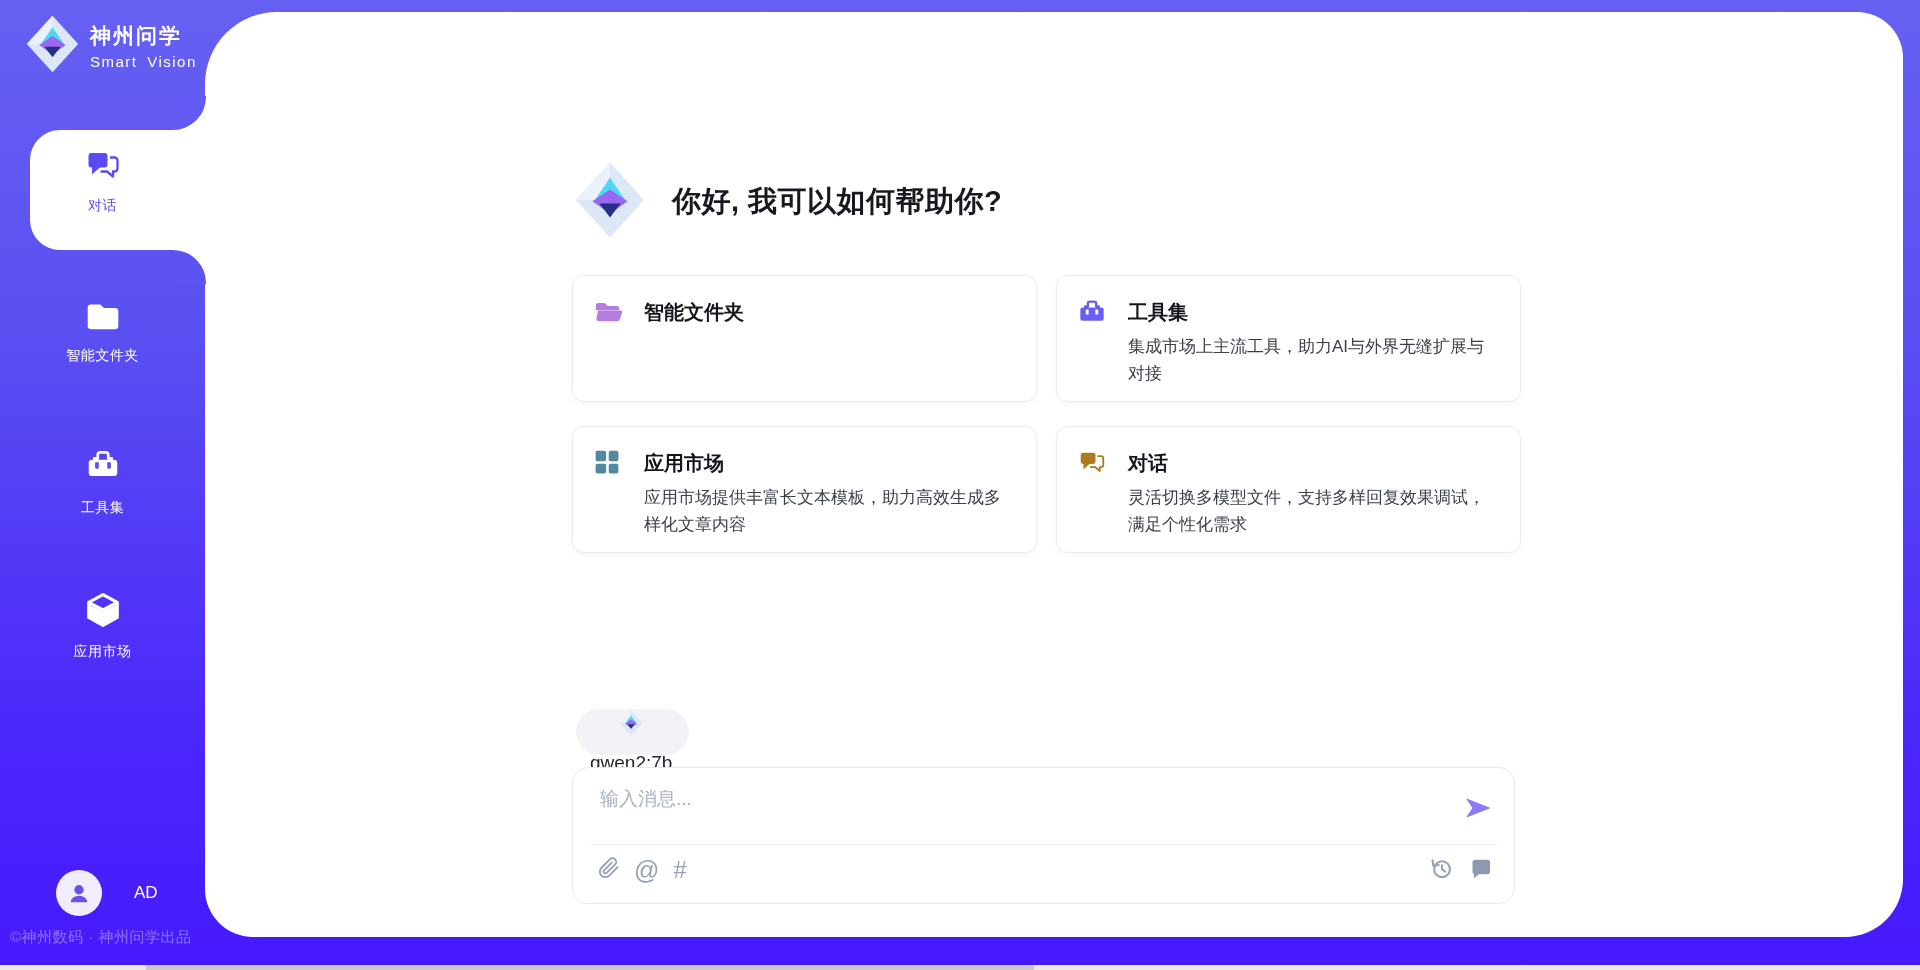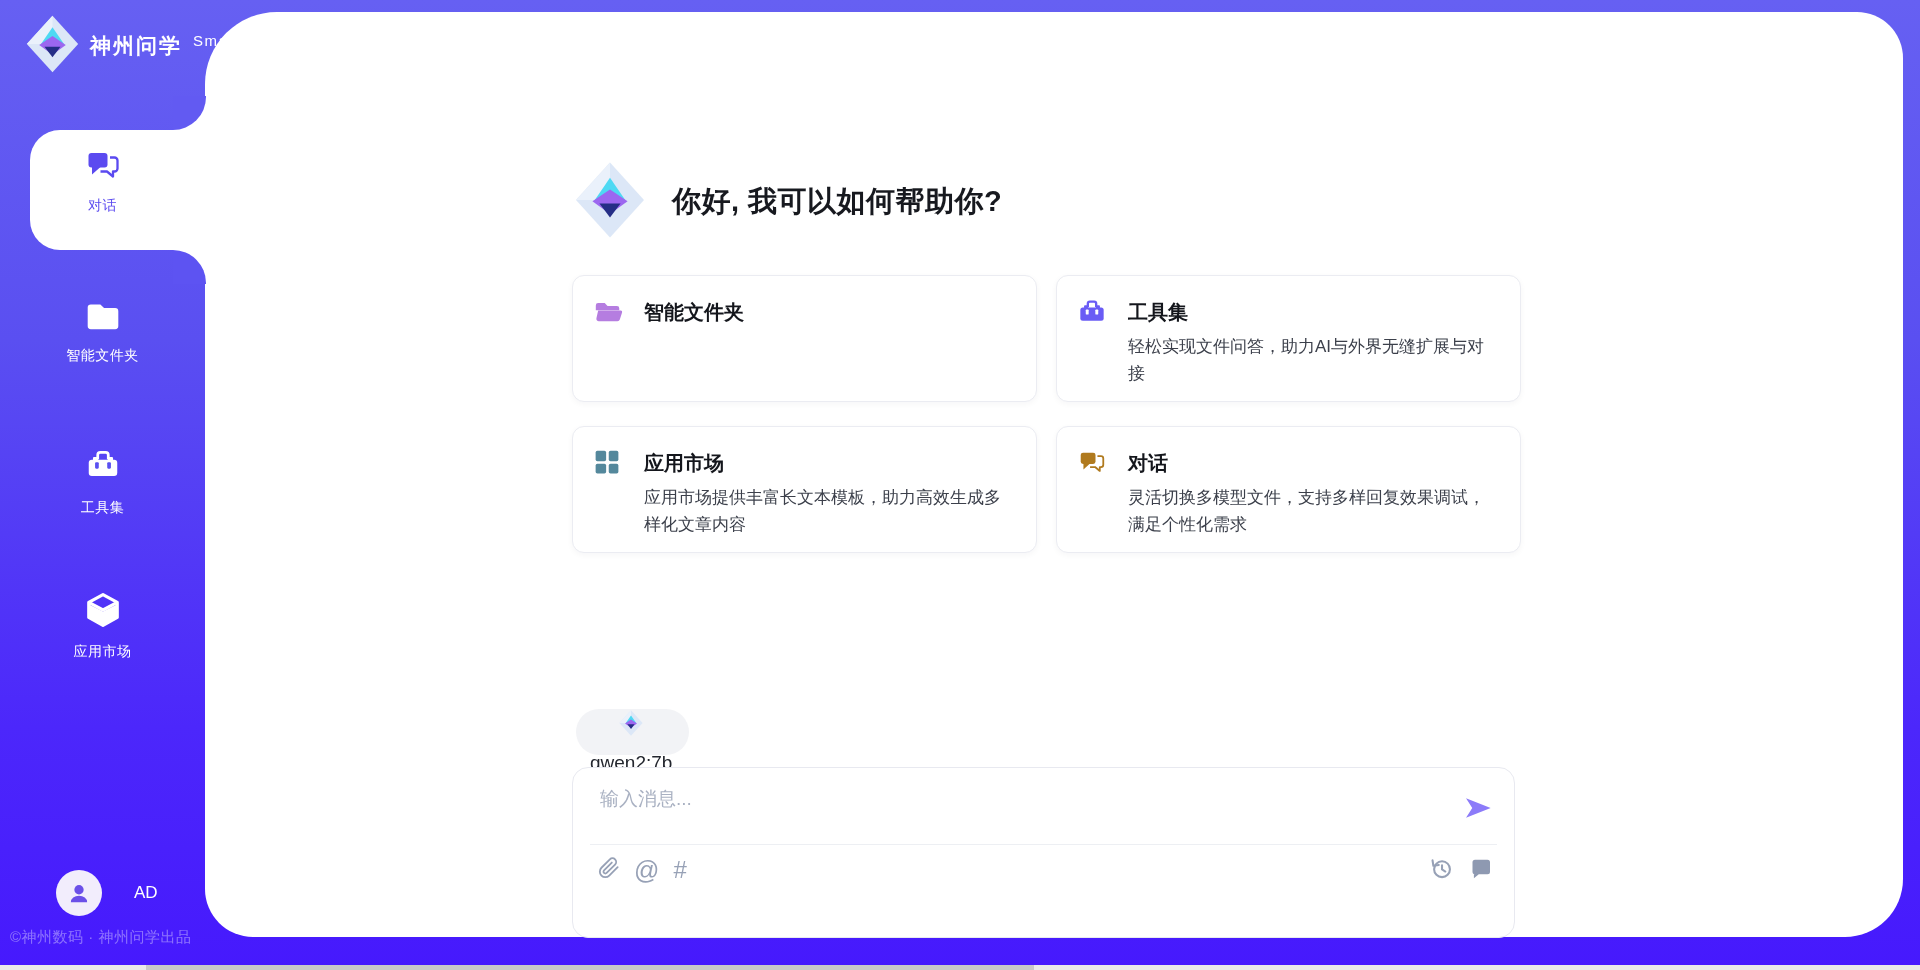--- a/index.html
+++ b/index.html
@@ -27,21 +27,21 @@
   .fillet.bottom { top:250px; }
   .fillet.top::after {
     content:''; position:absolute; inset:0; background:#625af2; border-bottom-right-radius:34px;
   }
   .fillet.bottom::after {
     content:''; position:absolute; inset:0; background:#5d53f2; border-top-right-radius:34px;
   }
 
   
   .brand { position:absolute; left:24px; top:13px; display:flex; align-items:center; gap:9px; color:#fff; }
-  .brand-text { display:flex; flex-direction:row; gap:11px; }
+  .brand-text { display:flex; flex-direction:column; gap:3px; }
   .brand-name { font-size:21px; font-weight:600; letter-spacing:2px; }
   .brand-sub { font-size:15px; font-weight:400; letter-spacing:1.5px; word-spacing:4px; }
 
   .nav-item {
     position:absolute; left:0; width:205px; display:flex; flex-direction:column;
     align-items:center; gap:10px; color:#ffffff; cursor:pointer; z-index:3;
   }
   .nav-item .nav-label { font-size:14px; letter-spacing:.5px; }
   .nav-item.active { color:#5b4af0; }
   #nav-chat   { top:147px; }
@@ -85,21 +85,21 @@
   .card-title { font-size:20px; font-weight:700; color:#14161c; }
   .card-desc { margin:5px 0 0 51px; font-size:17px; line-height:27px; color:#3c404b; }
 
   .model-pill {
     position:absolute; left:4px; top:697px; height:46px; display:inline-flex; align-items:center;
     gap:11px; padding:0 17px 0 14px; background:#f2f3f6; border-radius:23px; cursor:pointer;flex-direction:column;
   }
   .model-name { font-size:19px; color:#23262e; }
 
   .composer {
-    position:absolute; left:0; top:755px; width:943px; height:171px;
+    position:absolute; left:0; top:755px; width:943px; height:137px;
     background:#fff; border:1px solid #e8e9f0; border-radius:16px;
   }
   .composer-input {
     position:absolute; left:27px; top:14px; width:820px; height:34px;
     border:none; outline:none; font-size:19px; color:#333; background:transparent;
     font-family:"Liberation Sans","DejaVu Sans",sans-serif;
   }
   .composer-input::placeholder { color:#a9b1c2; }
   .send-btn { position:absolute; right:20px; top:24px; width:32px; height:32px; cursor:pointer; }
   .composer-divider { position:absolute; left:17px; right:17px; top:76px; height:1px; background:#edeff3; }
@@ -239,21 +239,21 @@
                 <path d="M13 12 v-4 a2.5 2.5 0 0 1 2.5 -2.5 h5 a2.5 2.5 0 0 1 2.5 2.5 v4" stroke="#6a5cf5" stroke-width="2.8" fill="none"></path>
                 <rect x="8.5" y="10" width="5" height="5" rx="1" fill="#6a5cf5"></rect>
                 <rect x="22.5" y="10" width="5" height="5" rx="1" fill="#6a5cf5"></rect>
                 <rect x="4" y="12.5" width="28" height="16" rx="3" fill="#6a5cf5"></rect>
                 <rect x="10.5" y="15" width="3.5" height="6" rx="1" fill="#ffffff"></rect>
                 <rect x="22" y="15" width="3.5" height="6" rx="1" fill="#ffffff"></rect>
               </svg>
             </span>
             <span class="card-title">工具集</span>
           </div>
-          <div class="card-desc">轻松实现文件问答，助力AI与外界无缝扩展与对接</div>
+          <div class="card-desc">集成市场上主流工具，助力AI与外界无缝扩展与对接</div>
         </div>
 
         <div class="card">
           <div class="card-head">
             <span class="card-icon">
               <svg width="28" height="28" viewBox="0 0 32 32">
                 <g fill="#54889c">
                   <rect x="3" y="3" width="12" height="12" rx="2"></rect>
                   <rect x="18" y="3" width="11" height="12" rx="2"></rect>
                   <rect x="3" y="18" width="12" height="11" rx="2"></rect>

